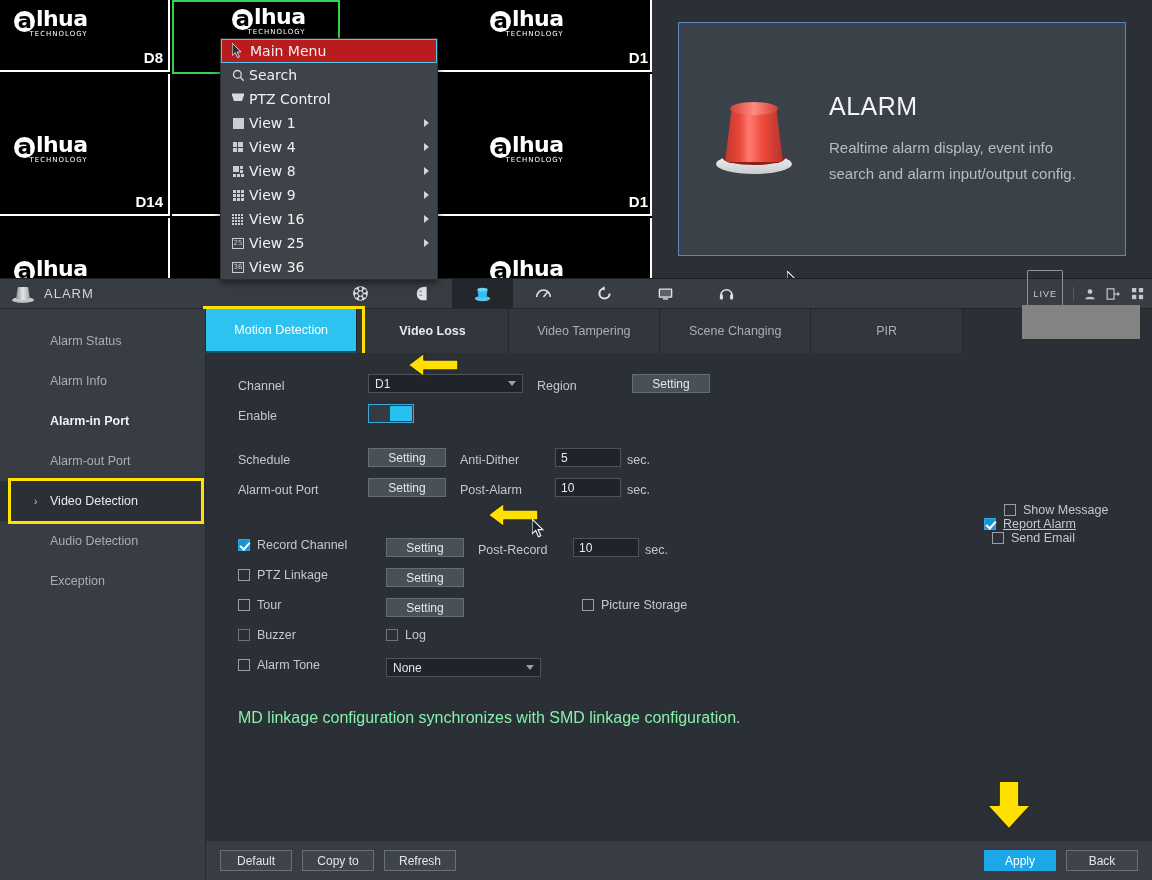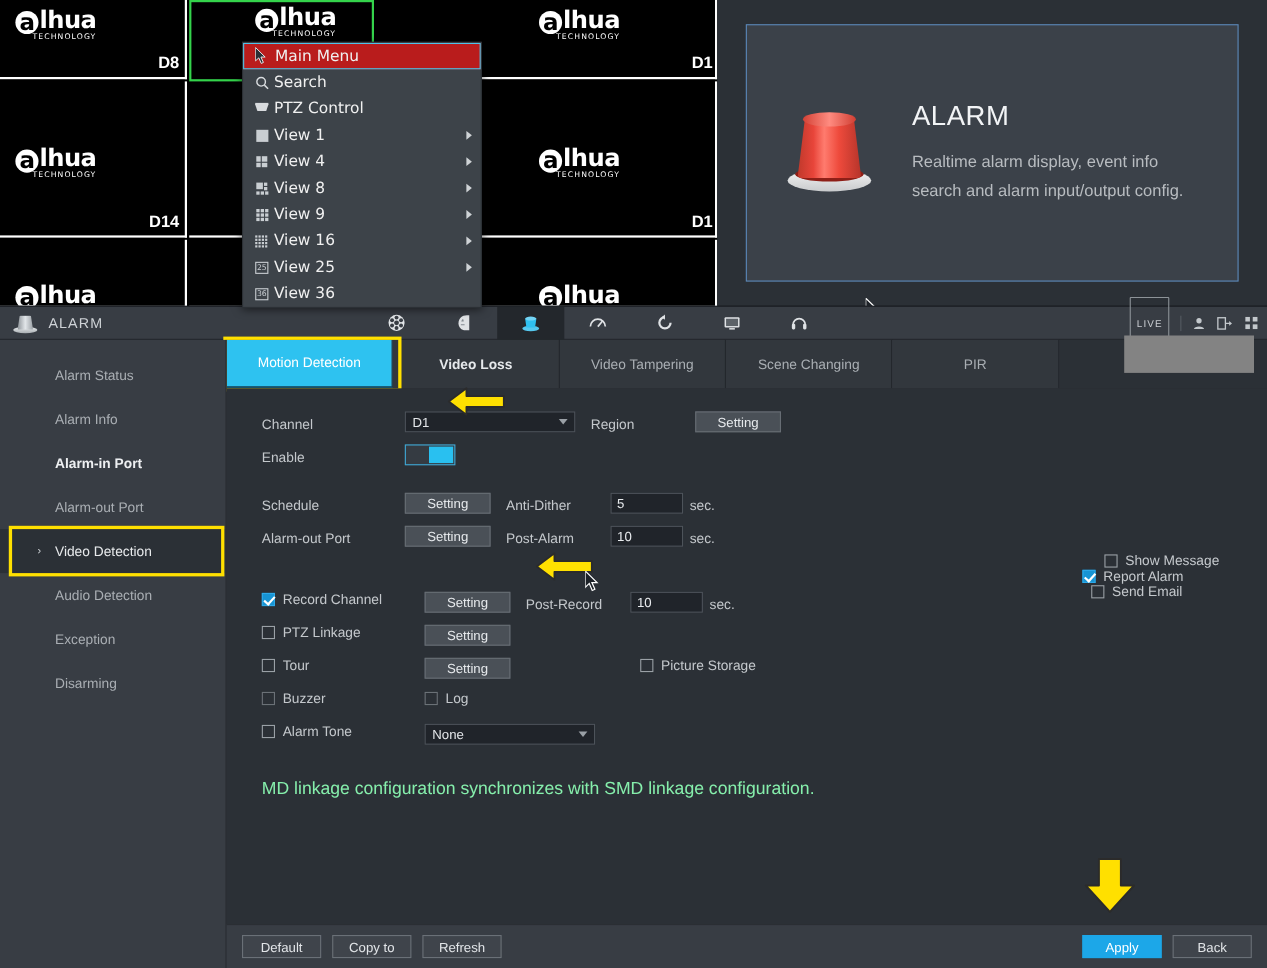--- a/index.html
+++ b/index.html
@@ -605,21 +605,20 @@
       <div class="side-item">Alarm Info</div>
       <div class="side-item bold">Alarm-in Port</div>
       <div class="side-item">Alarm-out Port</div>
       <div class="side-item selected">
         <span class="side-chev">›</span>
         <span>Video Detection</span>
         <span class="side-annot"></span>
       </div>
       <div class="side-item">Audio Detection</div>
       <div class="side-item">Exception</div>
-      <div class="side-item">Disarming</div>
     </div>
 
     <div class="content">
 
       <div class="row">
         <span class="lbl">Channel</span>
         <div class="sel-box">
           <span>D1</span>
           <span class="caret"></span>
         </div>
@@ -651,21 +650,21 @@
         <span class="lbl" style="width:95px;margin-left:14px;">Post-Alarm</span>
         <div class="txtbox">10</div>
         <span class="unit">sec.</span>
       </div>
 
       <div class="row" style="position:relative;flex-direction:column;">
         <div class="cb-row" style="width:148px;">
           <span class="cb"></span>
           <span class="cb-lbl">Show Message</span>
         </div>
-        <div class="cb-row" style="width:168px;">
+        <div class="cb-row" style="width:168px;text-decoration:underline;">
           <span class="cb on"></span>
           <span class="cb-lbl">Report Alarm</span>
         </div>
         <div class="cb-row" style="width:160px;">
           <span class="cb"></span>
           <span class="cb-lbl">Send Email</span>
         </div>
         <svg class="arrow" style="left:248px;top:-3px;" width="54" height="30" viewBox="0 0 54 30">
           <polygon points="2,15 18,3 18,10 52,10 52,20 18,20 18,27" fill="#ffe000" stroke="#2b2b2b" stroke-width="1.6" stroke-linejoin="round"></polygon>
         </svg>

